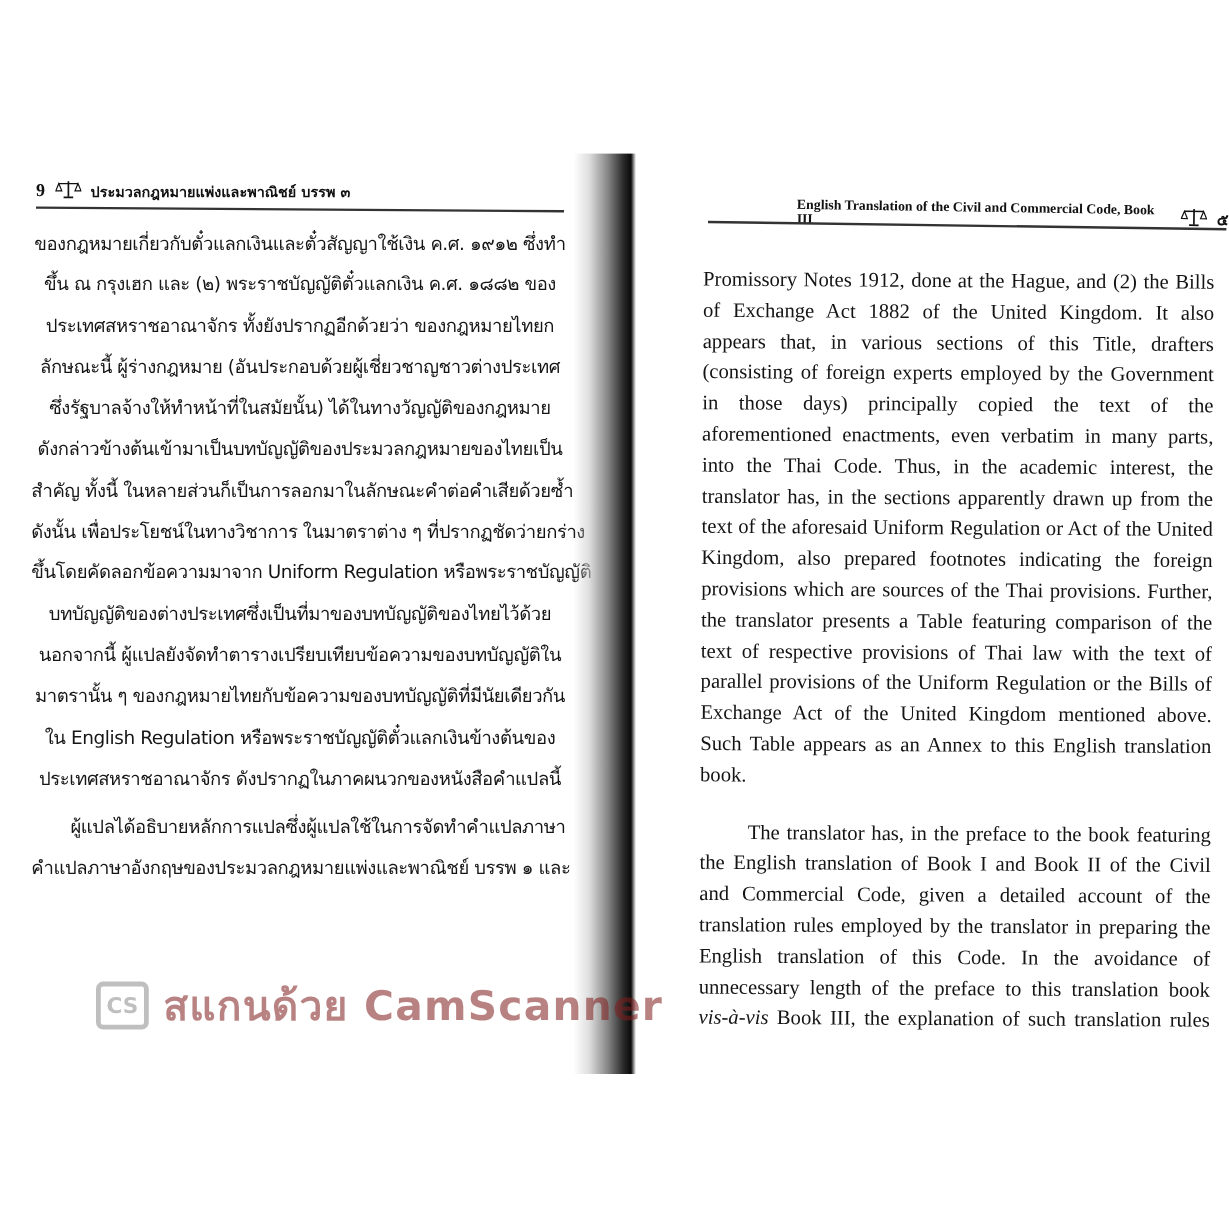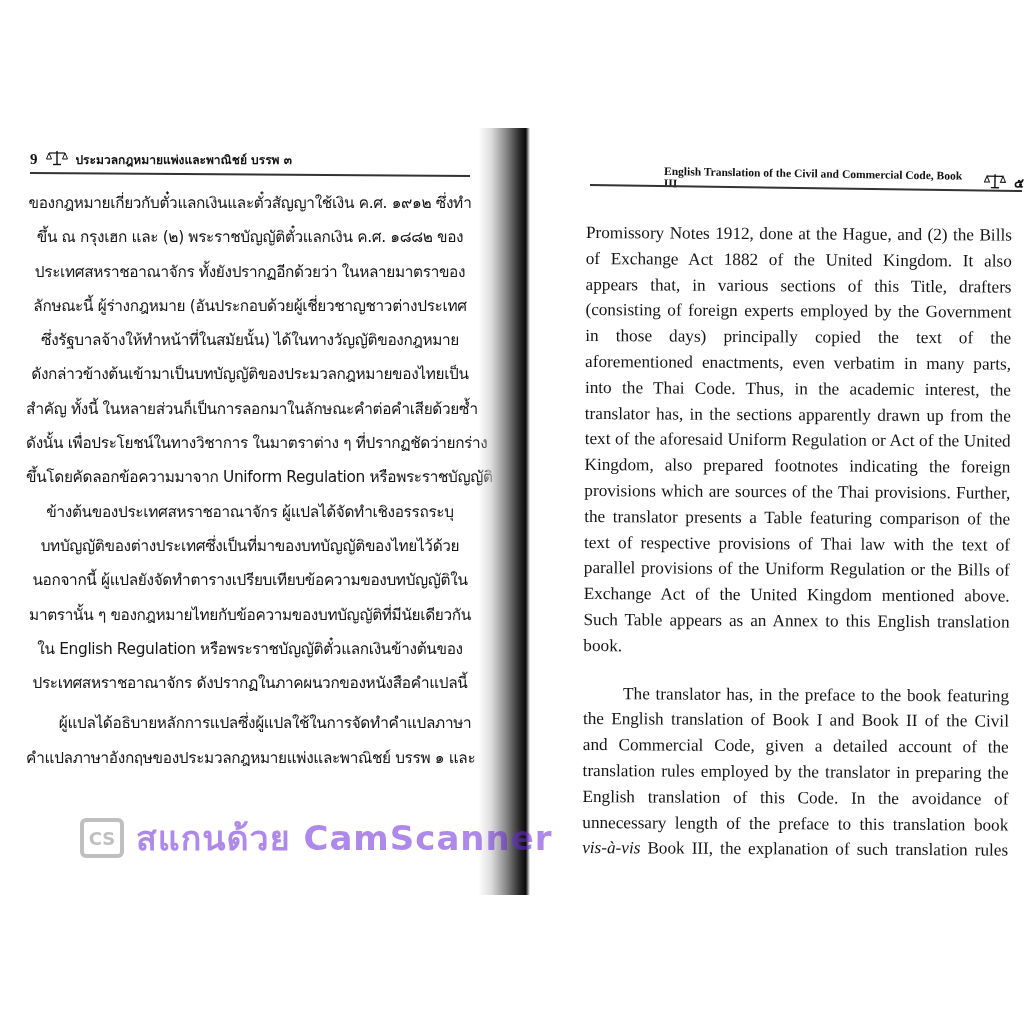--- a/index.html
+++ b/index.html
@@ -69,21 +69,21 @@
   .watermark {
     position: absolute; left: 40px; top: 815px; height: 46px; display: flex; align-items: center; gap: 12px;
     opacity: 0.55; pointer-events: none;
   }
   .wm-badge {
     width: 44px; height: 40px; border: 4px solid #8c8c8c; border-radius: 6px; box-sizing: border-box;
     display: flex; align-items: center; justify-content: center;
     font-family: "DejaVu Sans", sans-serif; font-weight: bold; color: #8c8c8c; font-size: 18px; margin-left: 40px;
   }
   .wm-text {
-    font-family: "DejaVu Sans", sans-serif; font-weight: bold; color: #6d28d9; font-size: 34px; letter-spacing: 1px;
+    font-family: "DejaVu Sans", sans-serif; font-weight: bold; color: #7f1d1d; font-size: 34px; letter-spacing: 1px;
     white-space: nowrap;
   }
 </style>
 </head>
 <body>
 
 <div class="spread">
 
   <div class="left-page">
     <div class="left-header">
@@ -97,28 +97,27 @@
           <path d="M19 3 L16.5 9 H21.5 Z" fill="none" stroke="#111" stroke-width="1"></path>
         </svg>
       </span>
       <span>ประมวลกฎหมายแพ่งและพาณิชย์ บรรพ ๓</span>
     </div>
     <div class="left-rule"></div>
 
     <div class="thai-body">
       <div class="thai-line">ของกฎหมายเกี่ยวกับตั๋วแลกเงินและตั๋วสัญญาใช้เงิน ค.ศ. ๑๙๑๒ ซึ่งทำ</div>
       <div class="thai-line">ขึ้น ณ กรุงเฮก และ (๒) พระราชบัญญัติตั๋วแลกเงิน ค.ศ. ๑๘๘๒ ของ</div>
-      <div class="thai-line">ประเทศสหราชอาณาจักร ทั้งยังปรากฏอีกด้วยว่า ในหลายมาตราของ</div>
+      <div class="thai-line">ประเทศสหราชอาณาจักร ทั้งยังปรากฏอีกด้วยว่า ของกฎหมายไทยก</div>
       <div class="thai-line">ลักษณะนี้ ผู้ร่างกฎหมาย (อันประกอบด้วยผู้เชี่ยวชาญชาวต่างประเทศ</div>
       <div class="thai-line">ซึ่งรัฐบาลจ้างให้ทำหน้าที่ในสมัยนั้น) ได้ในทางวัญญัติของกฎหมาย</div>
       <div class="thai-line">ดังกล่าวข้างต้นเข้ามาเป็นบทบัญญัติของประมวลกฎหมายของไทยเป็น</div>
       <div class="thai-line">สำคัญ ทั้งนี้ ในหลายส่วนก็เป็นการลอกมาในลักษณะคำต่อคำเสียด้วยซ้ำ</div>
       <div class="thai-line">ดังนั้น เพื่อประโยชน์ในทางวิชาการ ในมาตราต่าง ๆ ที่ปรากฏชัดว่ายกร่าง</div>
       <div class="thai-line">ขึ้นโดยคัดลอกข้อความมาจาก Uniform Regulation หรือพระราชบัญญัติ</div>
-      <div class="thai-line">ข้างต้นของประเทศสหราชอาณาจักร ผู้แปลได้จัดทำเชิงอรรถระบุ</div>
       <div class="thai-line">บทบัญญัติของต่างประเทศซึ่งเป็นที่มาของบทบัญญัติของไทยไว้ด้วย</div>
       <div class="thai-line">นอกจากนี้ ผู้แปลยังจัดทำตารางเปรียบเทียบข้อความของบทบัญญัติใน</div>
       <div class="thai-line">มาตรานั้น ๆ ของกฎหมายไทยกับข้อความของบทบัญญัติที่มีนัยเดียวกัน</div>
       <div class="thai-line">ใน English Regulation หรือพระราชบัญญัติตั๋วแลกเงินข้างต้นของ</div>
       <div class="thai-line">ประเทศสหราชอาณาจักร ดังปรากฏในภาคผนวกของหนังสือคำแปลนี้</div>
       <div class="thai-gap"></div>
       <div class="thai-line indent">ผู้แปลได้อธิบายหลักการแปลซึ่งผู้แปลใช้ในการจัดทำคำแปลภาษา</div>
       <div class="thai-line">คำแปลภาษาอังกฤษของประมวลกฎหมายแพ่งและพาณิชย์ บรรพ ๑ และ</div>
     </div>
   </div>

